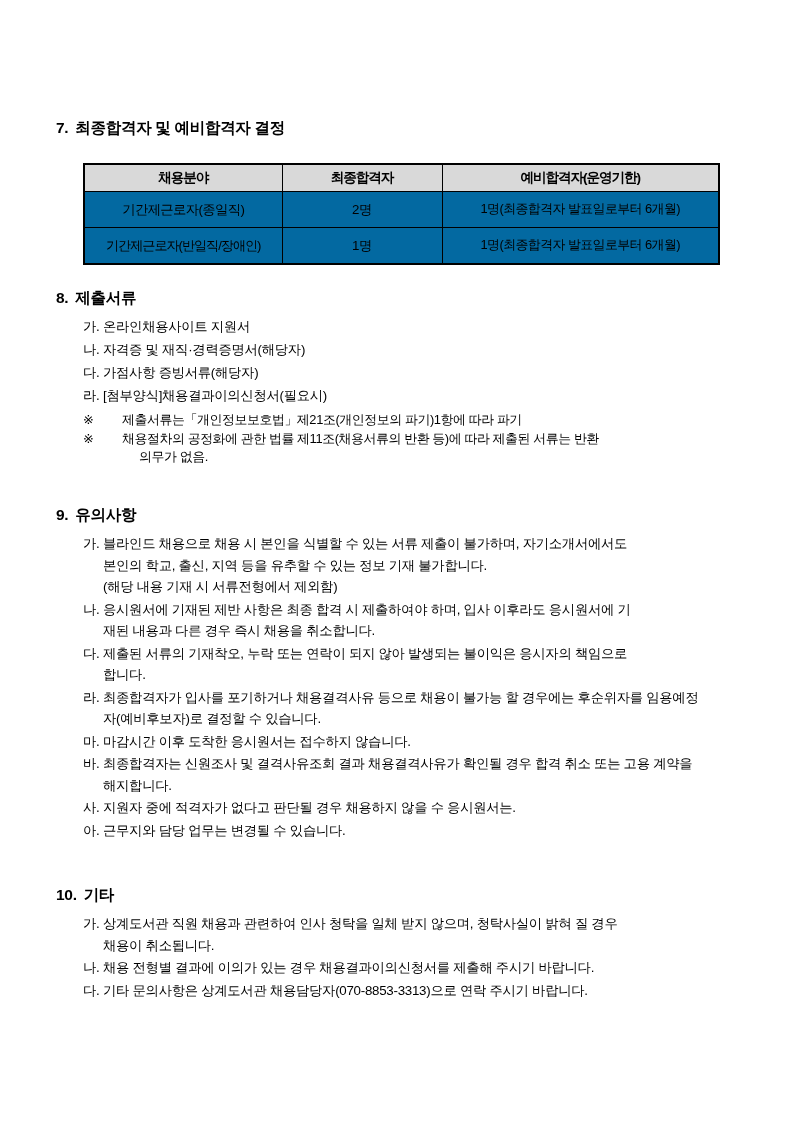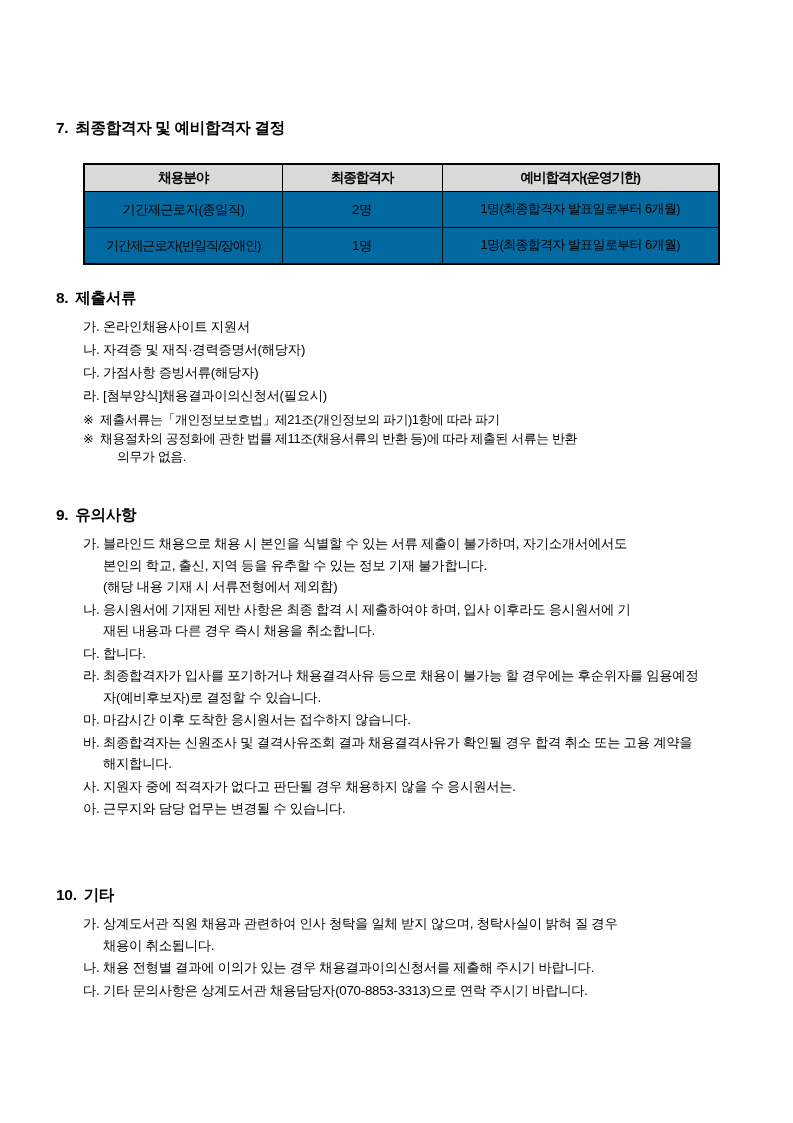--- a/index.html
+++ b/index.html
@@ -119,21 +119,21 @@
   #section8 .item { line-height: 1.73; }
   .note {
     display: flex;
     align-items: flex-start;
     font-size: 12.9px;
     letter-spacing: -0.4px;
     line-height: 1.45;
   }
   .note .marker { flex: 0 0 auto; width: 17px; }
   .note .body { flex: 1 1 auto; }
-  .note .body .ln { display: block; white-space: nowrap; }
+  .note .body .ln { display: block; white-space: nowrap; margin-left: 22px; }
   #section8 .notes { margin-top: 4px; padding-left: 27px; }
   #section8 .notes .note + .note { margin-top: 0px; }
   .note .indent { padding-left: 17px; display: block; }
 
   
   #section9 { position: absolute; left: 56px; top: 505px; width: 700px; }
   #section9 .items { margin-top: 7px; padding-left: 27px; }
   #section9 .item { margin-bottom: 1px; }
 
   
@@ -250,20 +250,21 @@
         <span class="marker">나.</span>
         <span class="body">
           <span class="ln">응시원서에 기재된 제반 사항은 최종 합격 시 제출하여야 하며, 입사 이후라도 응시원서에 기</span>
           <span class="ln">재된 내용과 다른 경우 즉시 채용을 취소합니다.</span>
         </span>
       </div>
 
       <div class="item">
         <span class="marker">다.</span>
         <span class="body">
+          <span class="ln">제출된 서류의 기재착오, 누락 또는 연락이 되지 않아 발생되는 불이익은 응시자의 책임으로</span>
           <span class="ln">합니다.</span>
         </span>
       </div>
 
       <div class="item">
         <span class="marker">라.</span>
         <span class="body">
           <span class="ln">최종합격자가 입사를 포기하거나 채용결격사유 등으로 채용이 불가능 할 경우에는 후순위자를 임용예정</span>
           <span class="ln">자(예비후보자)로 결정할 수 있습니다.</span>
         </span>

